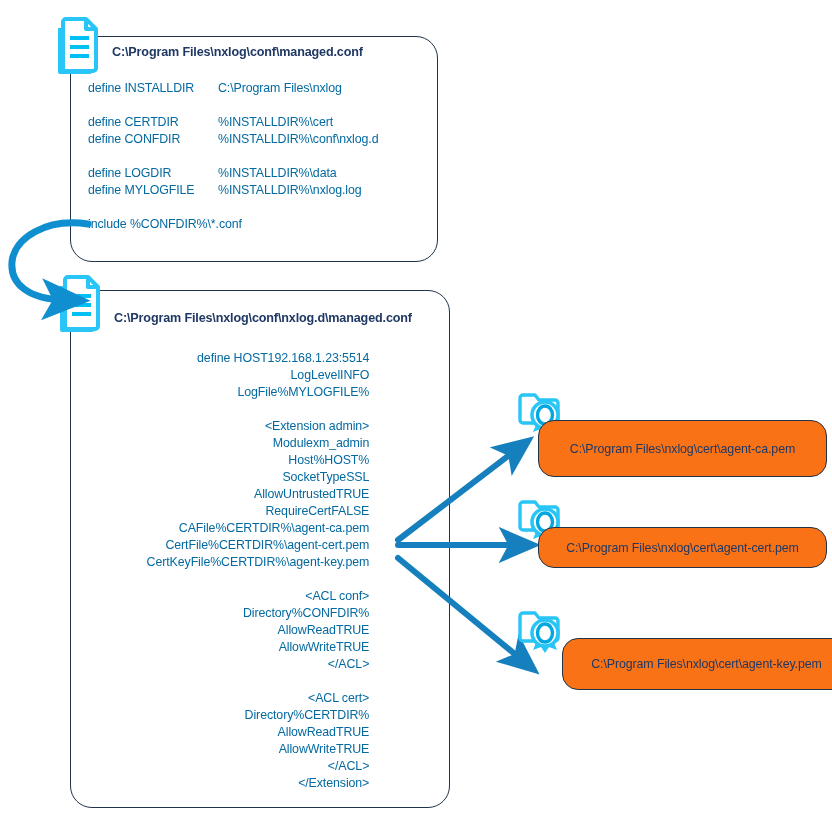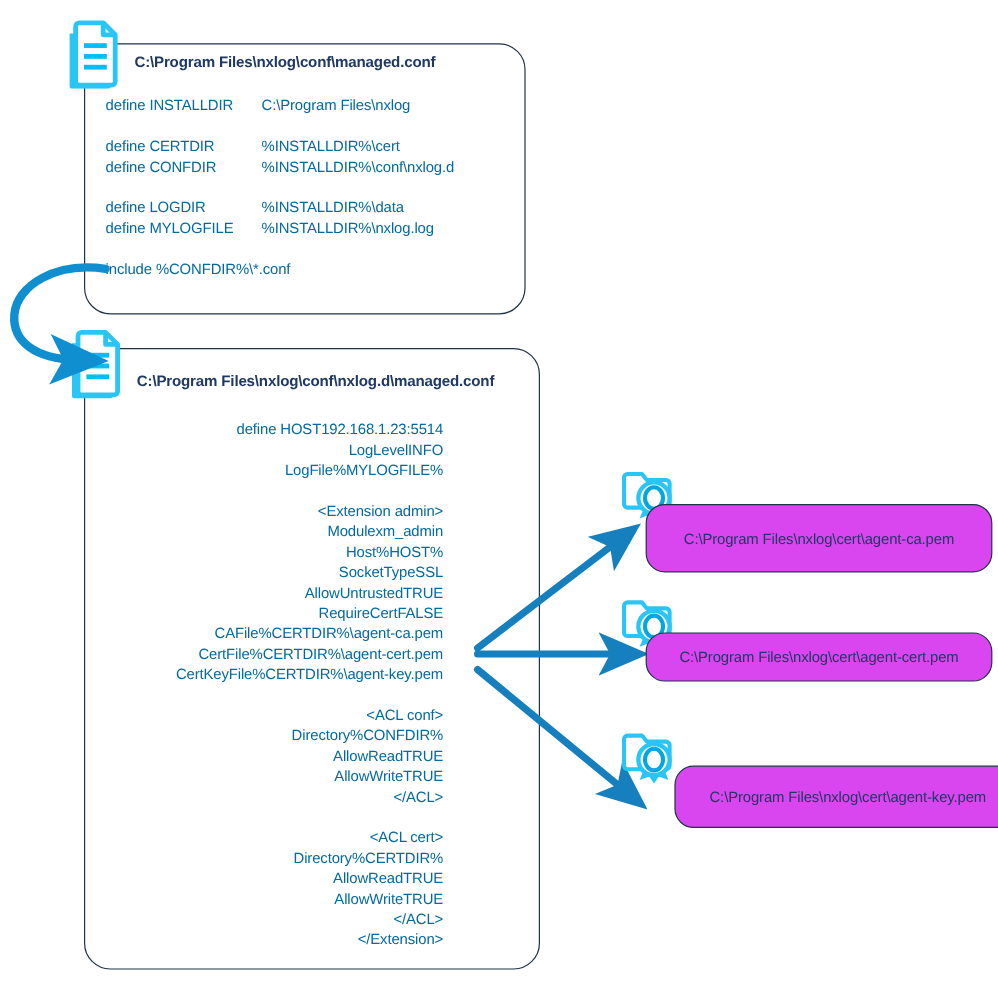--- a/index.html
+++ b/index.html
@@ -56,21 +56,21 @@
   .col-b{display:inline-block;}
 
   
   .doc-icon{position:absolute;width:48px;height:58px;}
 
   
   .cert-box{
     position:absolute;
     border:1.3px solid #1f3349;
     border-radius:16px;
-    background:#d946ef;
+    background:#f97316;
     box-sizing:border-box;
     display:flex;
     align-items:center;
     justify-content:center;
   }
   .cert-box span{
     font-size:12.4px;
     color:#1f3864;
     white-space:nowrap;
     letter-spacing:-0.1px;

